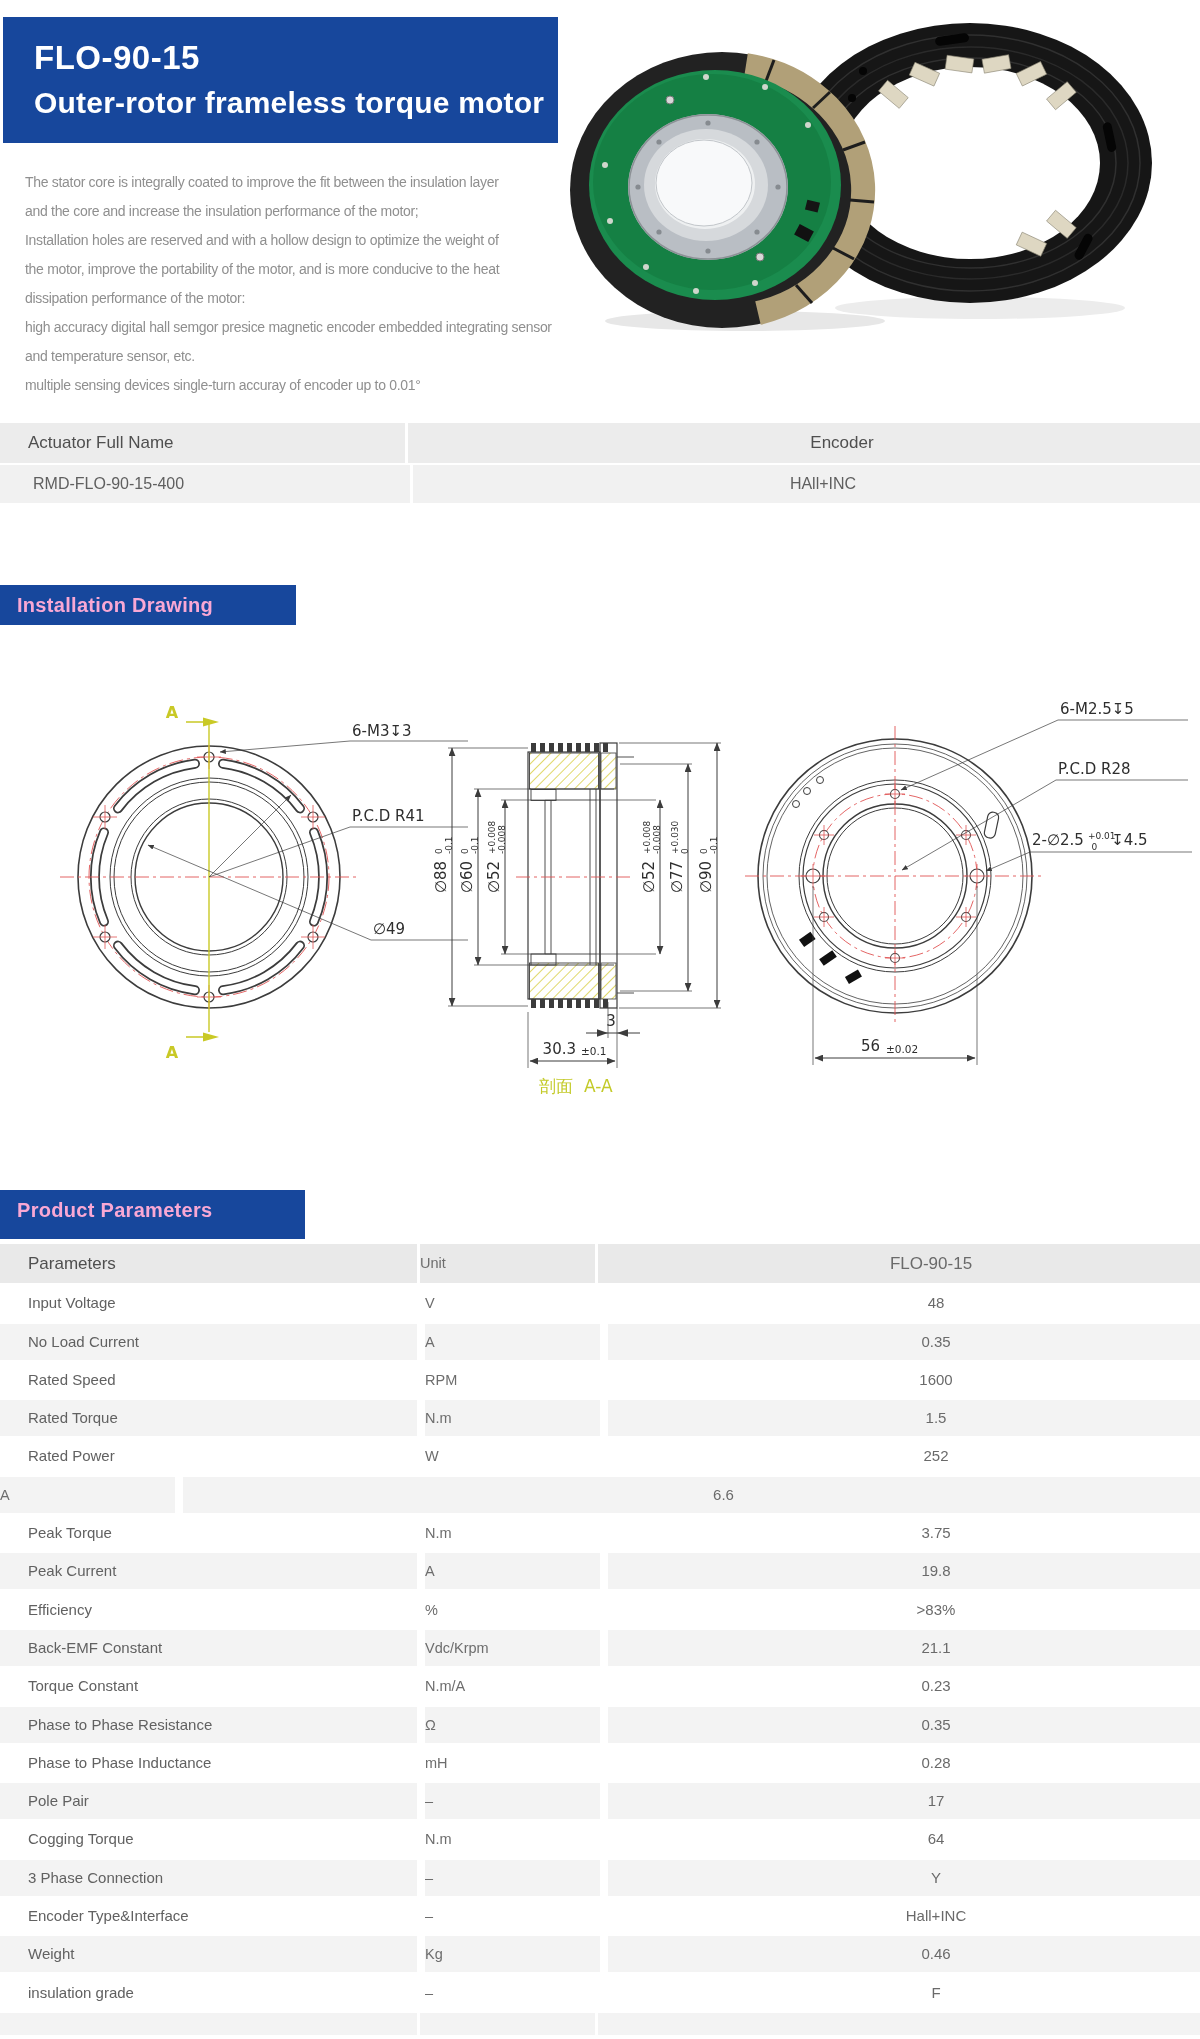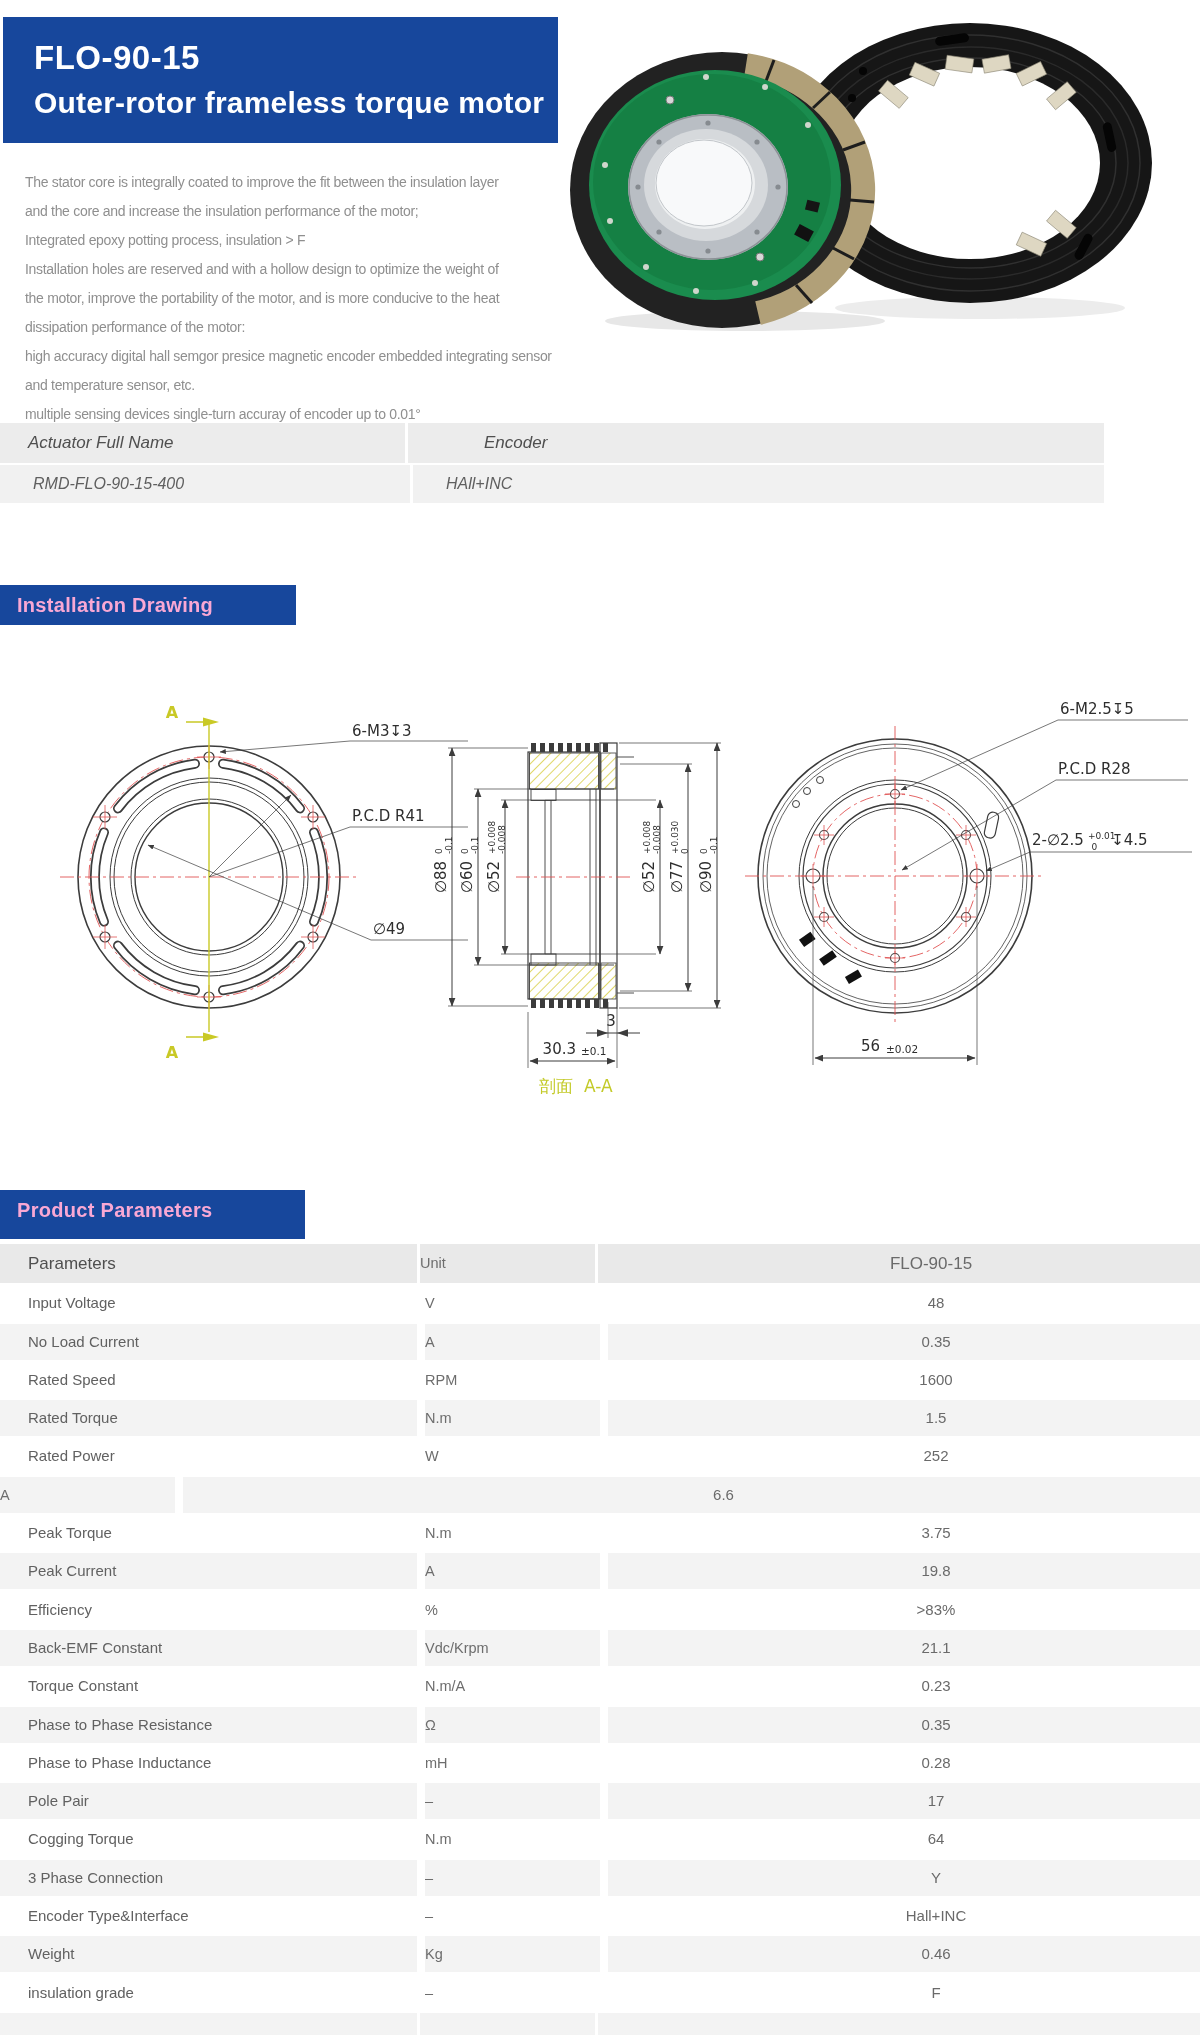--- a/index.html
+++ b/index.html
@@ -6,28 +6,28 @@
   body{width:1200px;height:2039px;position:relative;overflow:hidden;
        font-family:"Liberation Sans", sans-serif;}
   .hero{position:absolute;left:3px;top:17px;width:555px;height:126px;background:#17479c;
         color:#fff;box-sizing:border-box;padding:22px 0 0 31px;}
   .hero-model{font-size:33px;font-weight:700;letter-spacing:.5px;}
   .hero-sub{font-size:30px;font-weight:700;margin-top:9px;letter-spacing:.2px;}
   .desc{position:absolute;left:25px;top:168px;color:#8f8f8f;font-size:14px;
         letter-spacing:-0.3px;line-height:29px;white-space:nowrap;}
   .photo{position:absolute;left:550px;top:5px;}
   
-  .sumtable{position:absolute;left:0;top:423px;width:1104px;font-style:italic;}
+  .sumtable{position:absolute;left:0;top:423px;width:1200px;}
   .srow{display:flex;gap:3px;}
   .shead{height:40px;line-height:40px;font-size:17px;color:#4f4f4f;margin-bottom:2px;}
   .shead > div{background:#ececec;}
   .sdata{height:38px;line-height:38px;font-size:16px;color:#5f5f5f;}
   .sdata > div{background:#f1f1f1;padding-left:33px;}
   .sc1{width:377px;padding-left:28px;box-sizing:content-box;}
-  .sc2{flex:1;text-align:left;padding-left:76px;}
+  .sc2{flex:1;text-align:center;padding-left:76px;}
   
   .banner{position:absolute;left:0;background:#17479c;color:#f9a8d4;font-weight:700;
           box-sizing:border-box;padding-left:17px;letter-spacing:.3px;}
   .b1{top:585px;width:296px;height:40px;line-height:40px;font-size:20px;}
   .b2{top:1190px;width:305px;height:49px;line-height:41px;font-size:20px;}
   .drawing{position:absolute;left:0;top:640px;}
   
   .ptable{position:absolute;left:0;top:1244px;width:1200px;}
   .prow{display:flex;gap:3px;margin-bottom:2.3px;}
   .phead{height:39px;line-height:39px;font-size:17px;color:#4f4f4f;}
@@ -59,21 +59,20 @@
 <body>
 
 <div class="hero">
   <div class="hero-model">FLO-90-15</div>
   <div class="hero-sub">Outer-rotor frameless torque motor</div>
 </div>
 
 <div class="desc">
     <div>The stator core is integrally coated to improve the fit between the insulation layer</div>
     <div>and the core and increase the insulation performance of the motor;</div>
-    <div>Integrated epoxy potting process, insulation &gt; F</div>
     <div>Installation holes are reserved and with a hollow design to optimize the weight of</div>
     <div>the motor, improve the portability of the motor, and is more conducive to the heat</div>
     <div>dissipation performance of the motor:</div>
     <div>high accuracy digital hall semgor presice magnetic encoder embedded integrating sensor</div>
     <div>and temperature sensor, etc.</div>
     <div>multiple sensing devices single-turn accuray of encoder up to 0.01°</div>
   </div>
 
 <svg class="photo" width="645" height="332" viewBox="0 0 645 332">
   <ellipse cx="430" cy="303" rx="145" ry="11" fill="#ececec"></ellipse>

